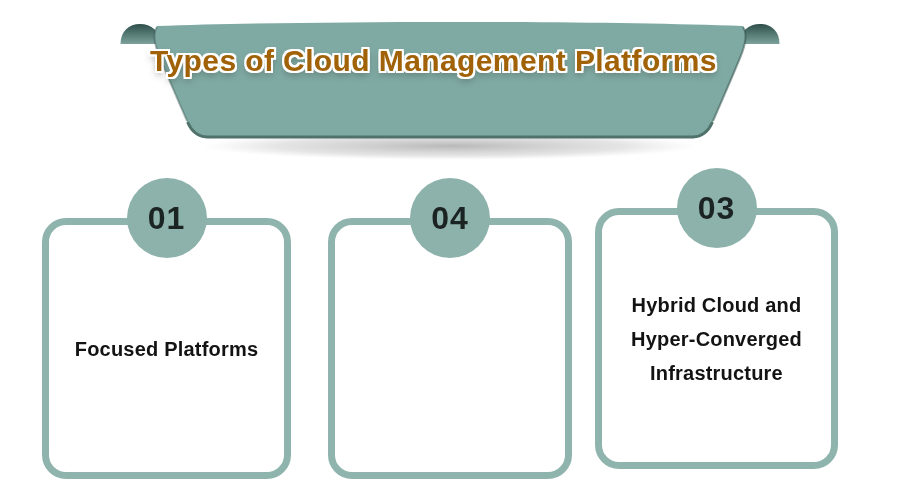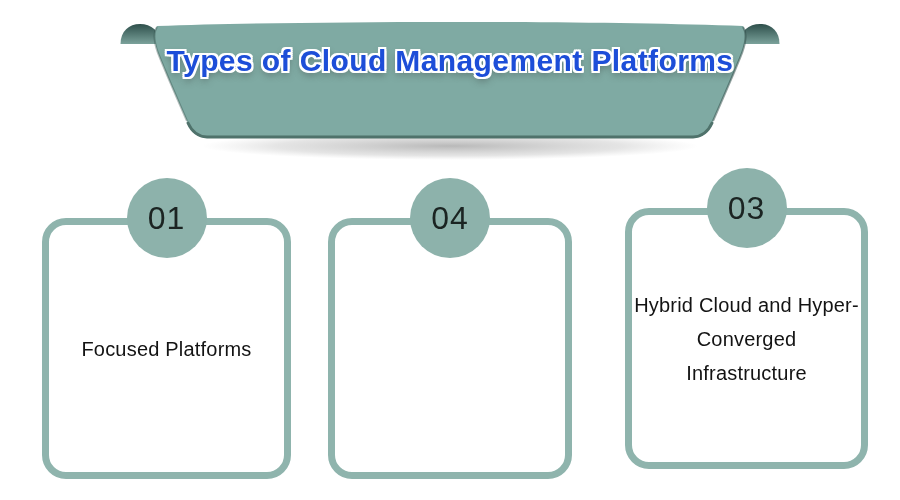--- a/index.html
+++ b/index.html
@@ -16,48 +16,47 @@
   html,body{margin:0;padding:0;}
   body{
     width:900px;height:500px;position:relative;overflow:hidden;
     background:var(--page_bg);
     font-family:"Liberation Sans", sans-serif;
   }
   .stage{position:absolute;inset:0;}
   .banner-svg{position:absolute;left:0;top:0;width:900px;height:185px;}
   .banner-title{
     position:absolute;left:150px;top:40px;width:600px;
-    text-align:center;
     font-size:30px;font-weight:bold;line-height:42px;
-    color:#1d4ed8;letter-spacing:.4px;
+    color:#a16207;letter-spacing:.4px;
     text-shadow:
       -2px -2px 0 #fff, 2px -2px 0 #fff, -2px 2px 0 #fff, 2px 2px 0 #fff,
       -2px 0 0 #fff, 2px 0 0 #fff, 0 -2px 0 #fff, 0 2px 0 #fff,
       0 4px 7px rgba(45,45,45,.5);
   }
   .card{
     position:absolute;background:#fff;
     border:7px solid var(--card_border);
     border-radius:24px;
     display:flex;align-items:center;justify-content:center;
   }
   .card1{left:42px;top:218px;width:235px;height:247px;}
   .card2{left:328px;top:218px;width:230px;height:247px;}
-  .card3{left:625px;top:208px;width:229px;height:247px;}
+  .card3{left:595px;top:208px;width:229px;height:247px;}
   .badge{
     position:absolute;top:-47px;left:50%;transform:translateX(-50%);
     width:80px;height:80px;border-radius:50%;
     background:var(--circle_fill);
     display:flex;align-items:center;justify-content:center;
-    font-size:32px;font-weight:normal;color:var(--number_color);
+    font-size:32px;font-weight:bold;color:var(--number_color);
     letter-spacing:1px;
   }
   .card-label{
     padding:0 2px;text-align:center;
-    font-size:20px;font-weight:normal;line-height:34px;
+    font-size:20px;font-weight:bold;line-height:34px;
     color:var(--label_color);letter-spacing:.2px;
   }
 </style>
 </head>
 <body>
 
 <div class="stage">
 
   <svg class="banner-svg" viewBox="0 0 900 185">
     <defs>

